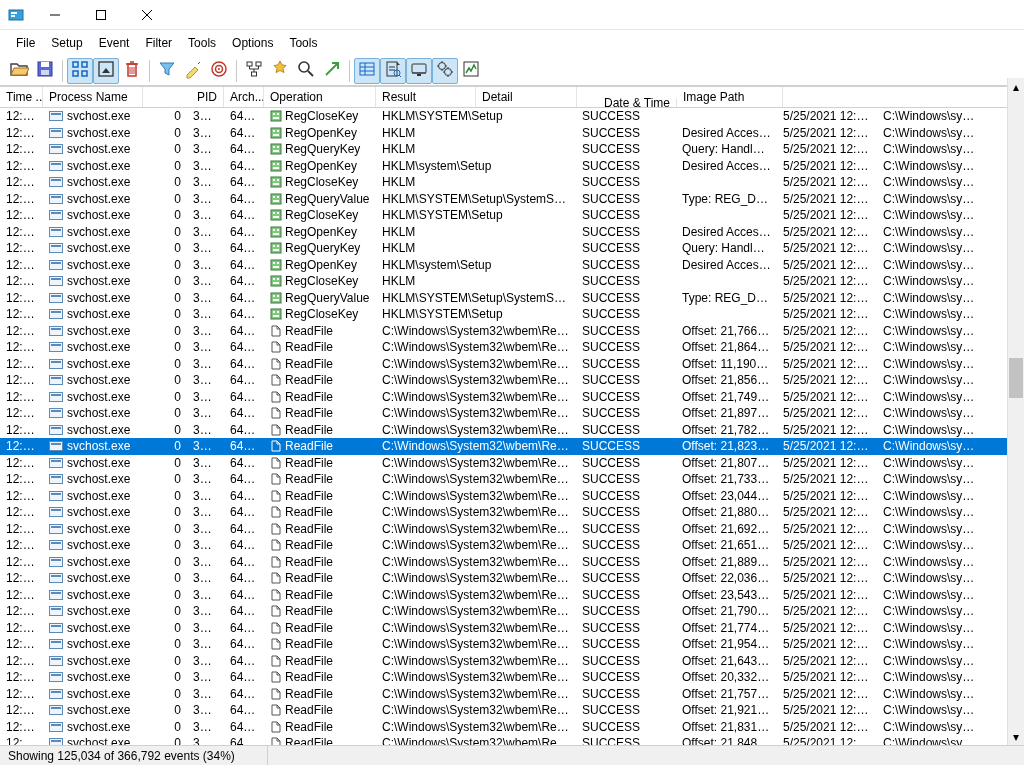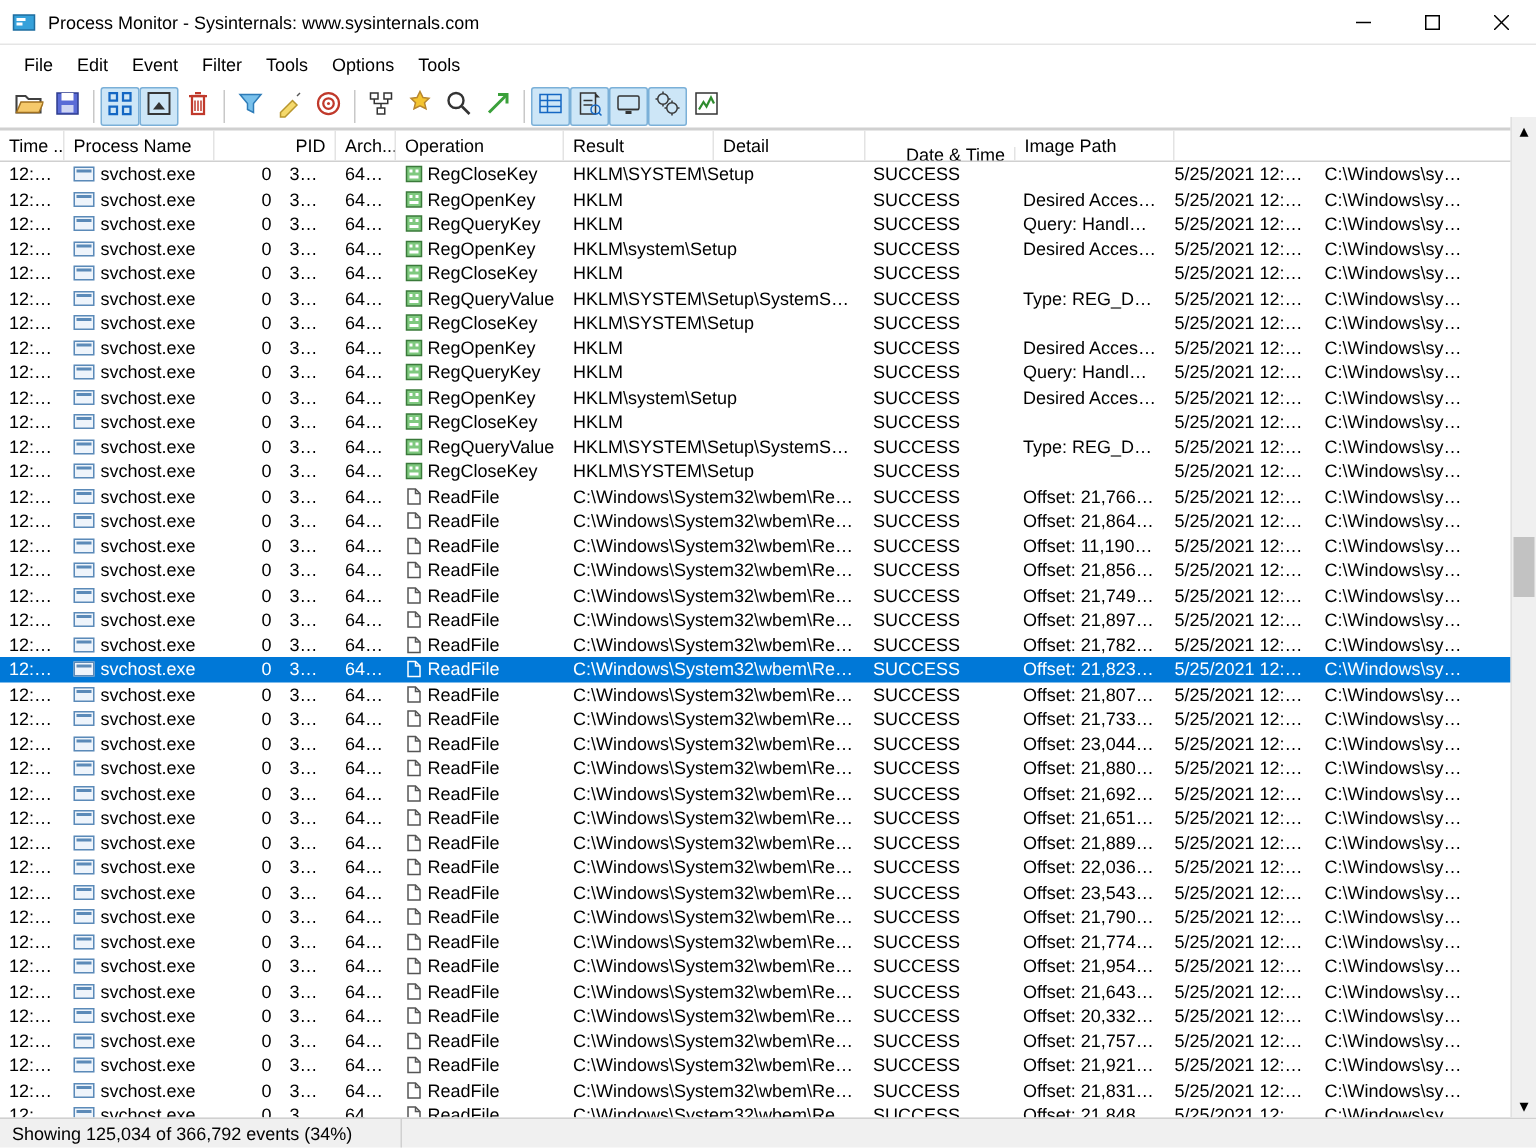--- a/index.html
+++ b/index.html
@@ -90,21 +90,20 @@
 <body>
 
 <div class="titlebar">
   <span class="app-icon">
     <svg viewBox="0 0 16 16">
         <rect x="1" y="3" width="14" height="10" fill="#36a1da" stroke="#1e6ea0"></rect>
         <rect x="3" y="5" width="6" height="2" fill="#fff"></rect>
         <rect x="3" y="8" width="4" height="2" fill="#fff"></rect>
       </svg>
   </span>
-  <span class="title-text">Process Monitor - Sysinternals: www.sysinternals.com</span>
   <div class="win-controls">
     <div class="win-btn">
         <svg viewBox="0 0 10 10">
           <line x1="0" y1="5" x2="10" y2="5" stroke-width="1"></line>
         </svg>
       </div>
     <div class="win-btn">
         <svg viewBox="0 0 10 10">
           <rect x="0.5" y="0.5" width="9" height="9" fill="none" stroke-width="1"></rect>
         </svg>
@@ -113,21 +112,21 @@
         <svg viewBox="0 0 10 10">
           <line x1="0" y1="0" x2="10" y2="10" stroke-width="1"></line>
           <line x1="10" y1="0" x2="0" y2="10" stroke-width="1"></line>
         </svg>
       </div>
   </div>
 </div>
 
 <div class="menubar" id="menubar">
     <span>File</span>
-    <span>Edit</span>
+    <span>Setup</span>
     <span>Event</span>
     <span>Filter</span>
     <span>Tools</span>
     <span>Options</span>
     <span>Tools</span>
   </div>
 
 <div class="toolbar" id="toolbar">
     <div class="tbtn">
       <span><svg viewBox="0 0 20 20">

